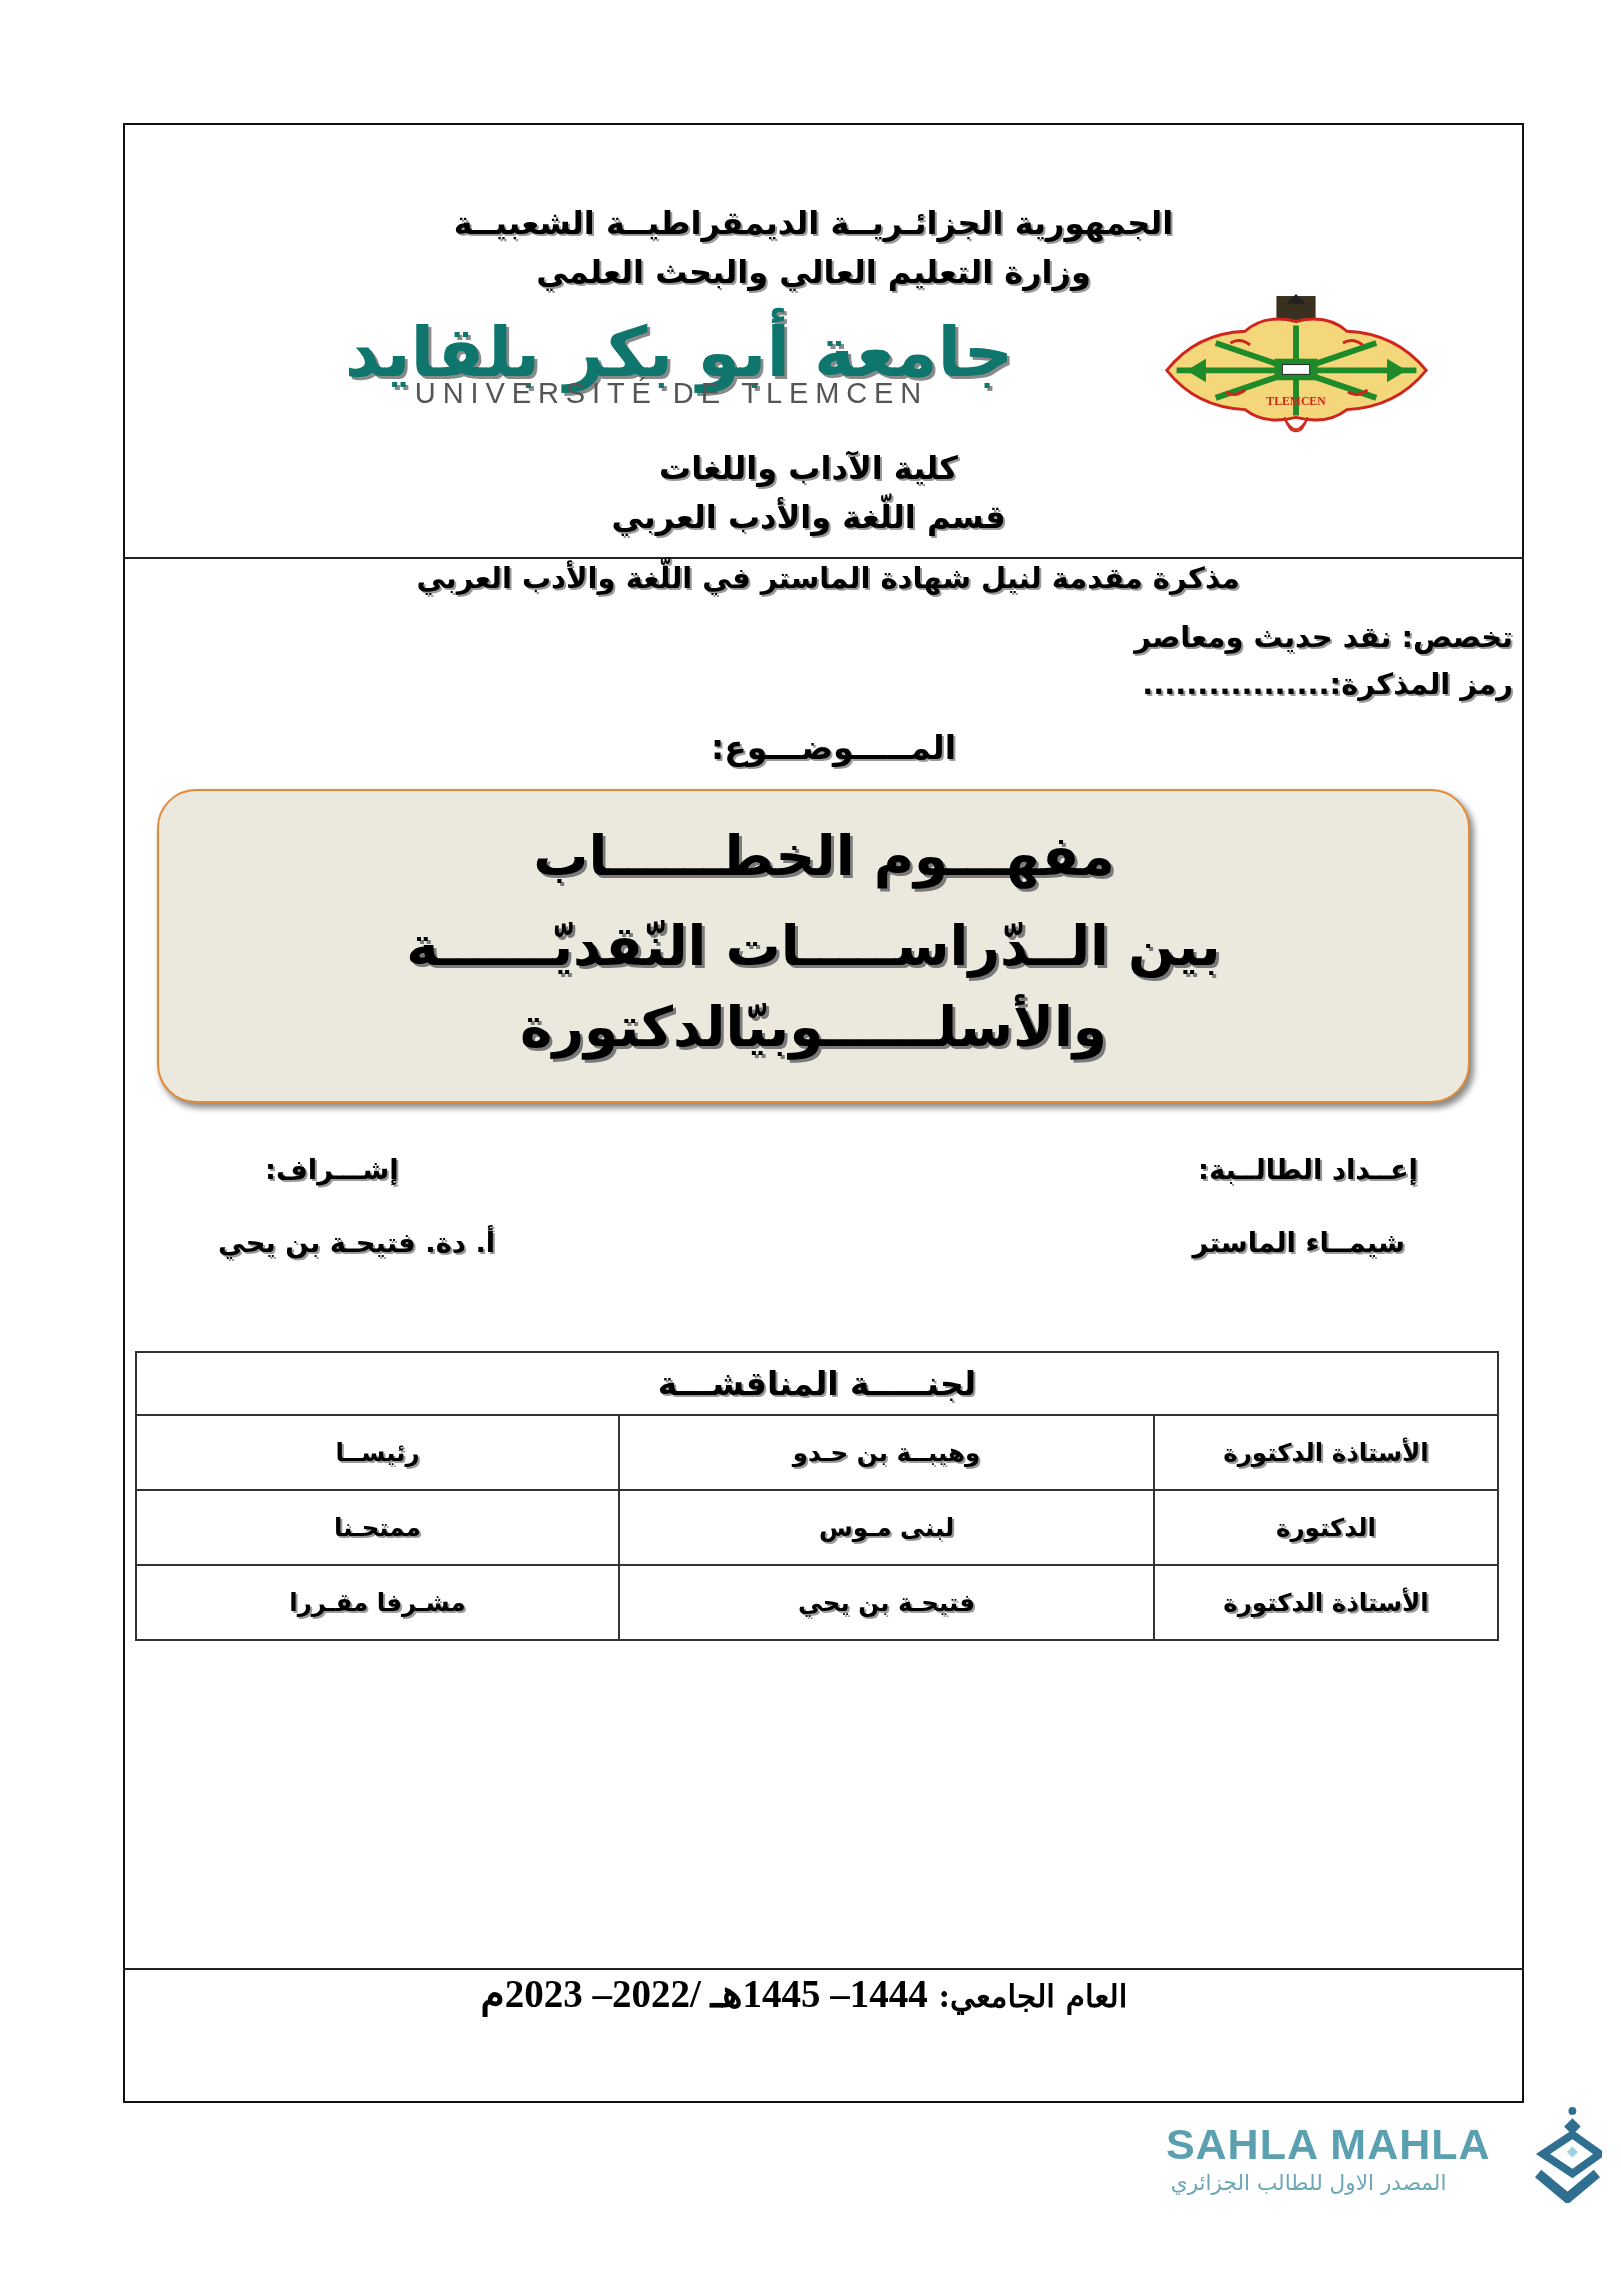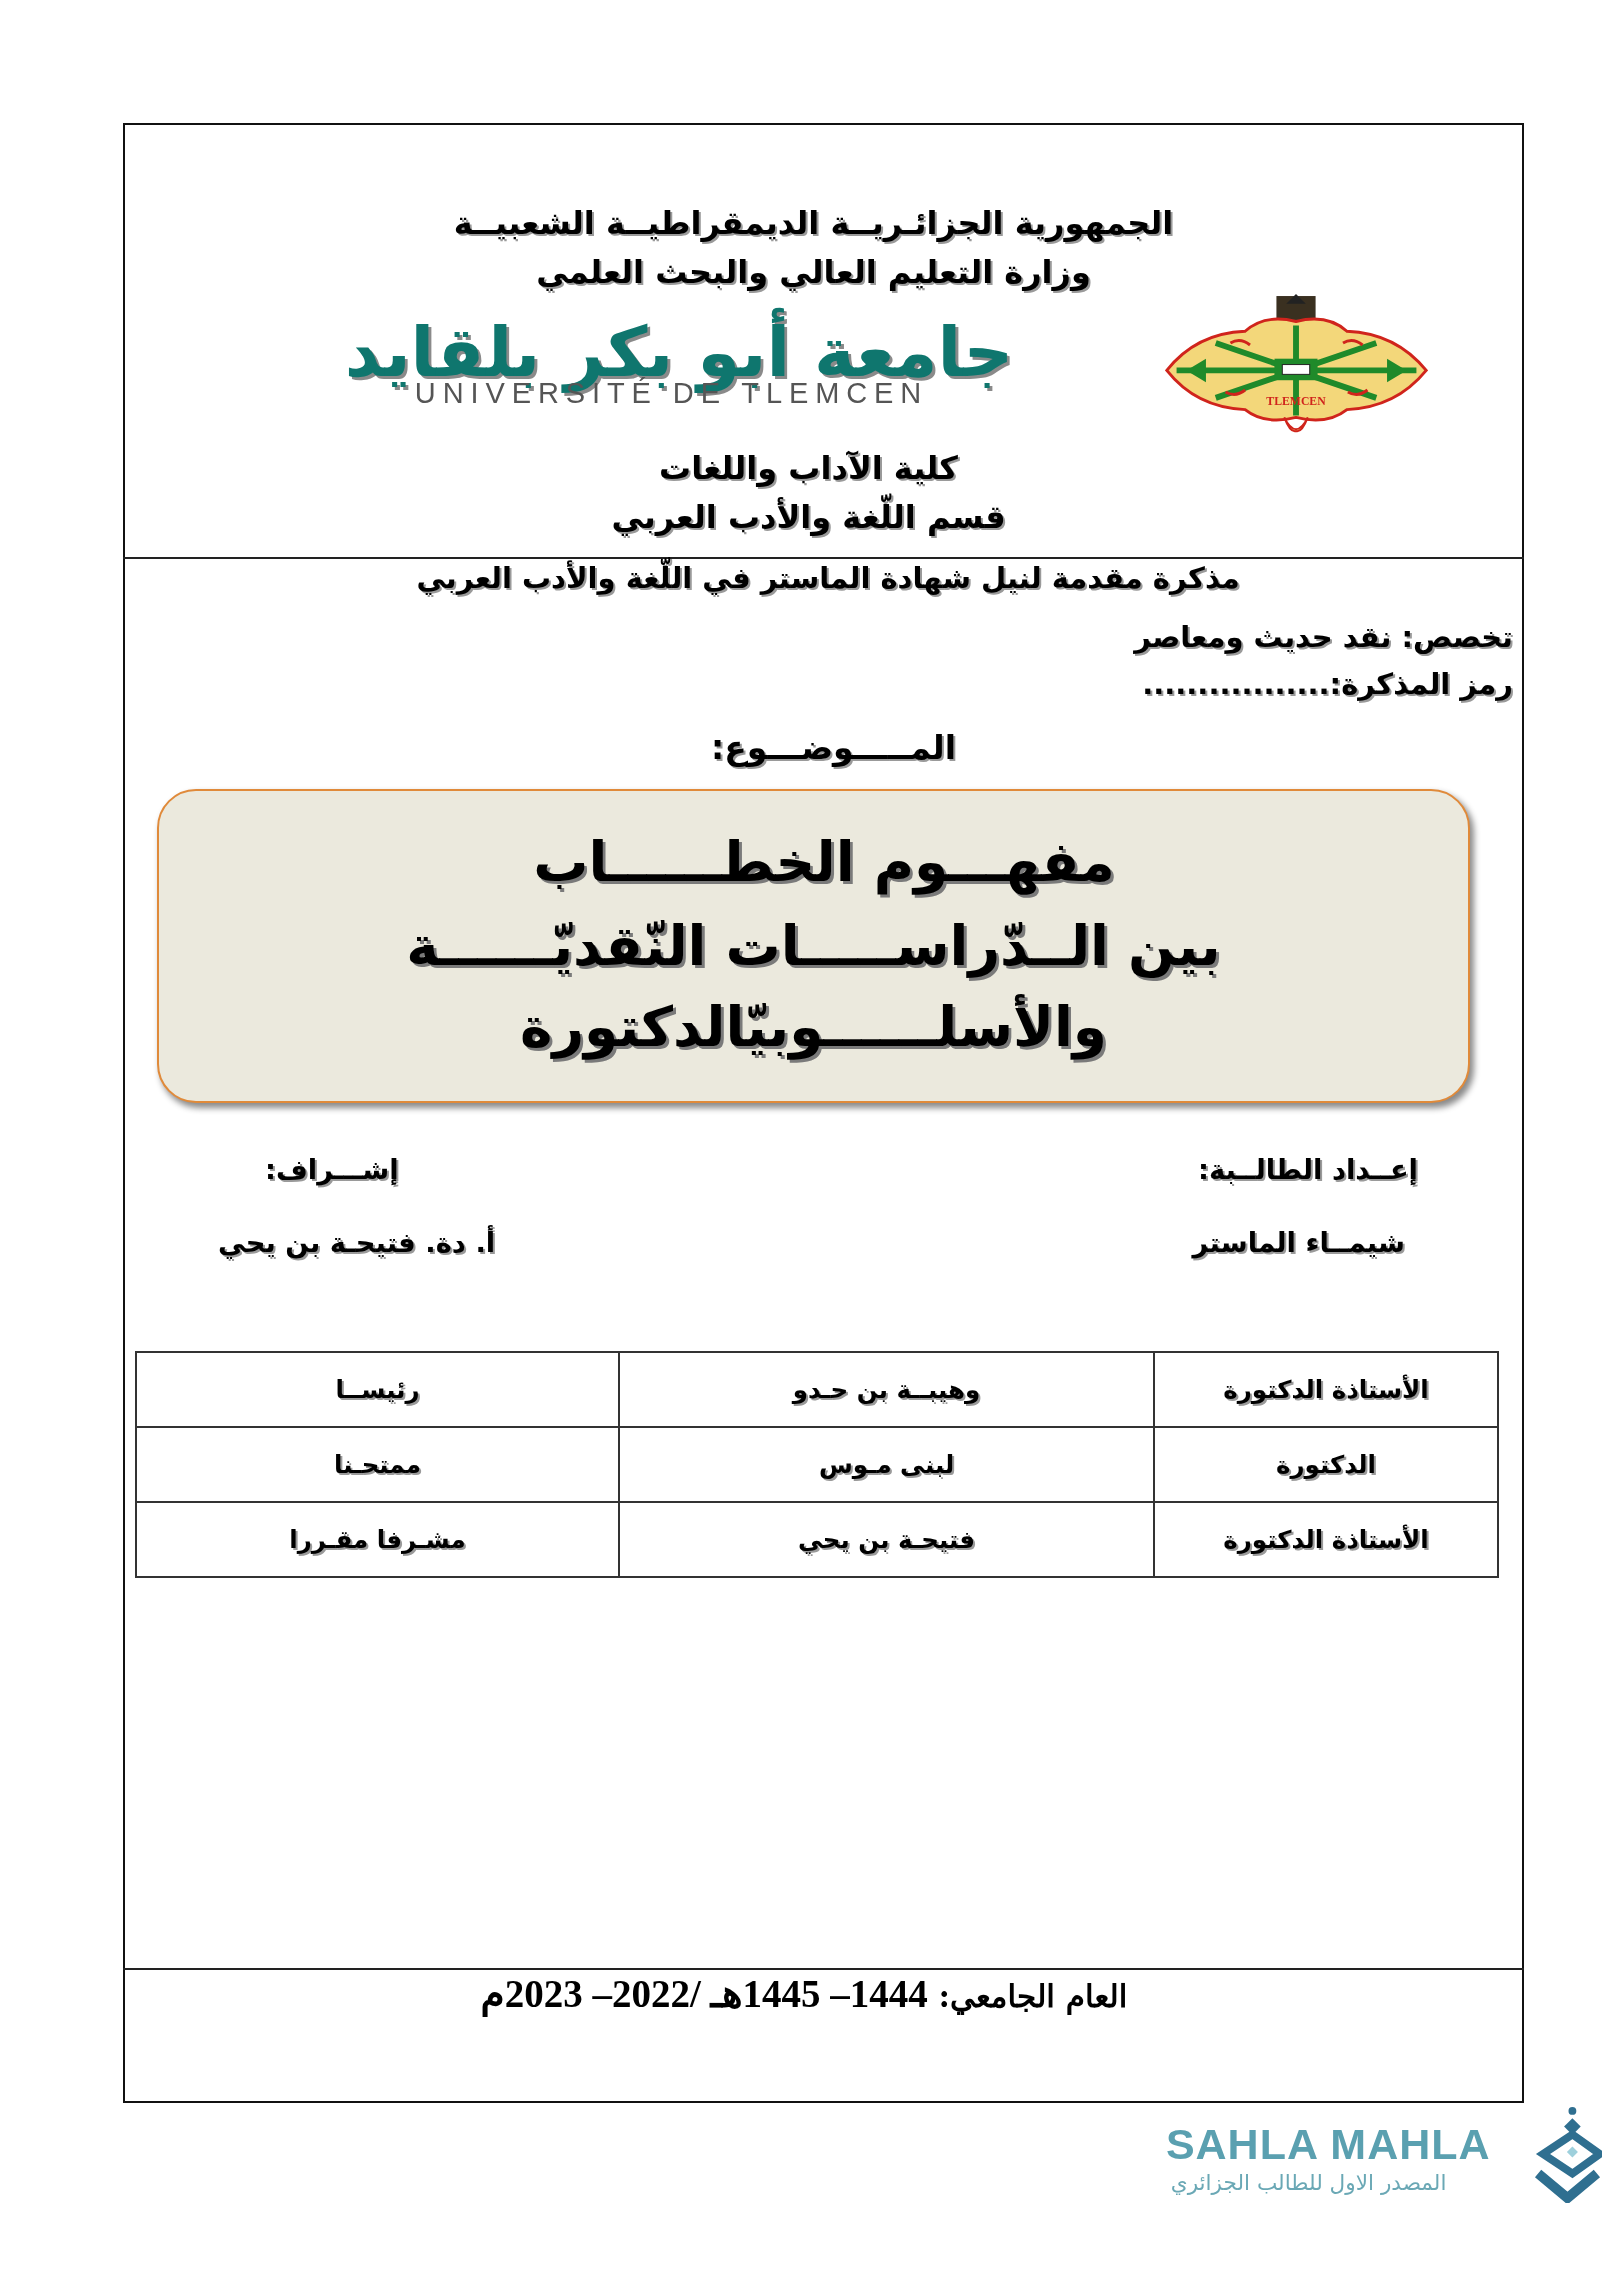--- a/index.html
+++ b/index.html
@@ -78,32 +78,35 @@
 
 <div class="ar t-fac">كلية الآداب واللغات</div>
 <div class="ar t-dep">قسم اللّغة والأدب العربي</div>
 
 <div class="ar t-memo">مذكرة مقدمة لنيل شهادة الماستر في اللّغة والأدب العربي</div>
 <div class="ar t-spec">تخصص: نقد حديث ومعاصر</div>
 <div class="ar t-code">رمز المذكرة:.................</div>
 <div class="ar t-subj-label">المـــــوضـــوع:</div>
 
 <div class="title-box">
-  <div class="title-line" style="top:39px;padding-left:21px;">مفهـــوم الخطــــــاب</div>
+  <div class="title-line" style="top:33px;padding-left:21px;">مفهـــوم الخطــــــاب</div>
   <div class="title-line" style="top:123px;">بين الــدّراســـــات النّقديّــــــة</div>
   <div class="title-line" style="top:204px;">والأسلــــــوبيّالدكتورة</div>
 </div>
 
 <div class="ar t-student-label">إعــداد الطالــبة:</div>
 <div class="ar t-super-label">إشـــراف:</div>
 <div class="ar t-student-name">شيمــاء الماستر</div>
 <div class="ar t-super-name">أ. دة. فتيحـة بن يحي</div>
 
 <table class="committee">
   <tbody>
+      <tr>
+    <th colspan="3">لجنـــــة المناقشـــة</th>
+  </tr>
   <tr>
     <td class="c-title">الأستاذة الدكتورة</td>
     <td class="c-name">وهيبــة بن حـدو</td>
     <td>رئيســا</td>
   </tr>
   <tr>
     <td class="c-title">الدكتورة</td>
     <td class="c-name">لبنى مـوس</td>
     <td>ممتحـنا</td>
   </tr>

